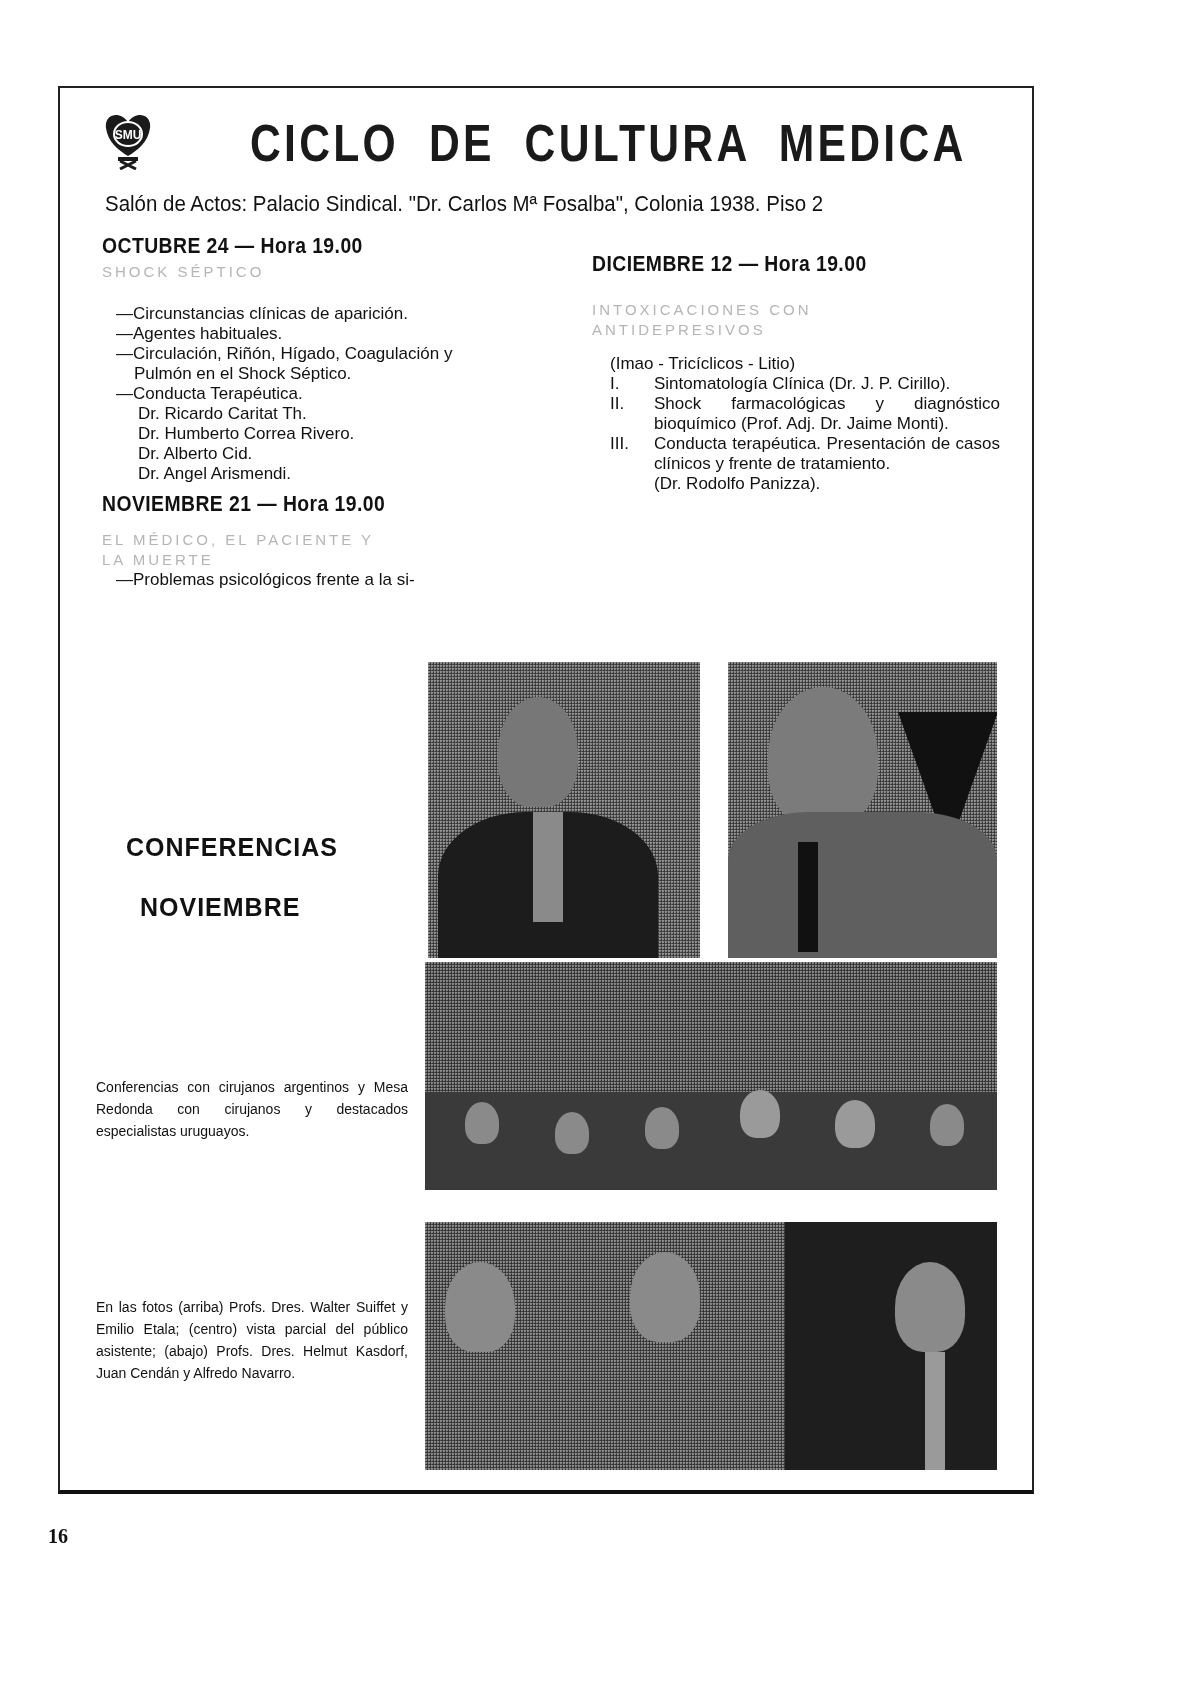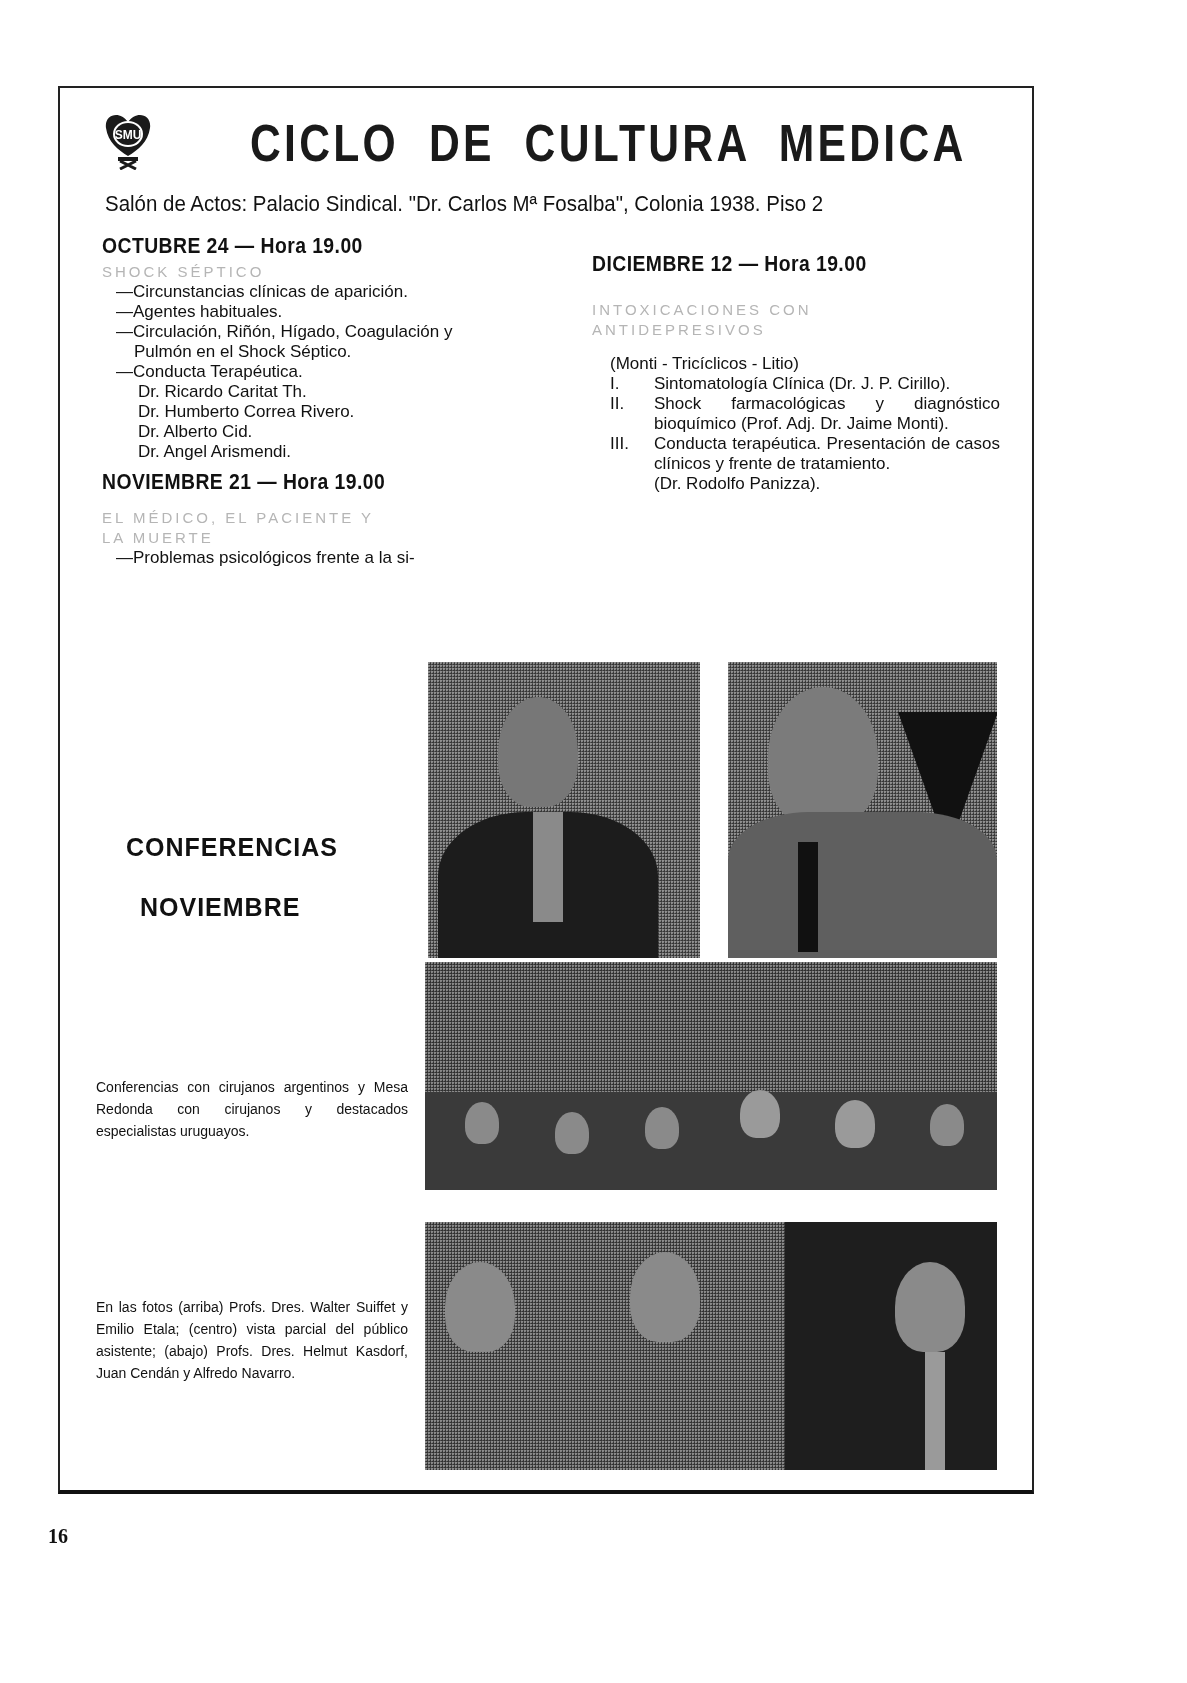--- a/index.html
+++ b/index.html
@@ -40,42 +40,42 @@
     <path d="M16 49 L32 57 M32 49 L16 57" stroke="#1a1a1a" stroke-width="3"></path>
   </svg>
 </div>
 
 <div class="title">CICLO DE CULTURA MEDICA</div>
 <div class="venue">Salón de Actos: Palacio Sindical. "Dr. Carlos Mª Fosalba", Colonia 1938. Piso 2</div>
 
 <div class="col" style="left:102px; top:236px; width:398px;">
   <div class="date-head">OCTUBRE 24 — Hora 19.00</div>
   <div class="faded" style="margin-top:6px;">SHOCK SÉPTICO</div>
-  <div style="padding-left:14px;">
+  <div style="margin-top:22px; padding-left:14px;">
     <div class="item">—Circunstancias clínicas de aparición.</div>
     <div class="item">—Agentes habituales.</div>
     <div class="item">—Circulación, Riñón, Hígado, Coagulación y Pulmón en el Shock Séptico.</div>
     <div class="item">—Conducta Terapéutica.</div>
     <div class="indent">Dr. Ricardo Caritat Th.</div>
     <div class="indent">Dr. Humberto Correa Rivero.</div>
     <div class="indent">Dr. Alberto Cid.</div>
     <div class="indent">Dr. Angel Arismendi.</div>
   </div>
   <div class="date-head" style="margin-top:10px;">NOVIEMBRE 21 — Hora 19.00</div>
   <div class="faded" style="margin-top:16px;">EL MÉDICO, EL PACIENTE Y</div>
   <div class="faded">LA MUERTE</div>
   <div style="padding-left:14px;">—Problemas psicológicos frente a la si-</div>
 </div>
 
 <div class="col" style="left:592px; top:238px; width:408px;">
   <div class="date-head" style="margin-top:16px;">DICIEMBRE 12 — Hora 19.00</div>
   <div class="faded" style="margin-top:26px;">INTOXICACIONES CON</div>
   <div class="faded">ANTIDEPRESIVOS</div>
   <div style="margin-top:14px; padding-left:18px;">
-    <div>(Monti - Tricíclicos - Litio)</div>
+    <div>(Imao - Tricíclicos - Litio)</div>
     <div class="roman">
       <span class="num">I.</span>
       <span class="txt">Sintomatología Clínica (Dr. J. P. Cirillo).</span>
     </div>
     <div class="roman">
       <span class="num">II.</span>
       <span class="txt">Shock farmacológicas y diagnóstico bioquímico (Prof. Adj. Dr. Jaime Monti).</span>
     </div>
     <div class="roman">
       <span class="num">III.</span>

